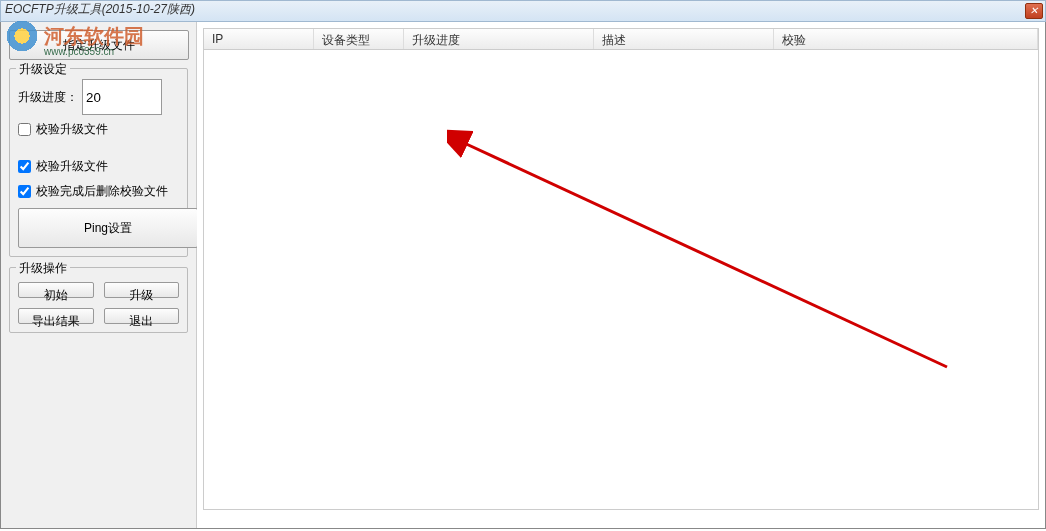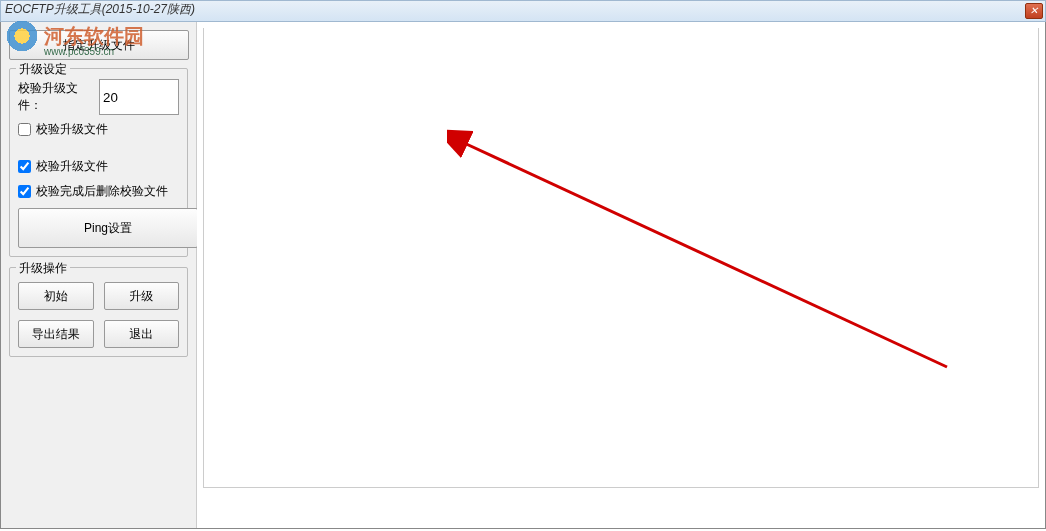--- a/index.html
+++ b/index.html
@@ -9,21 +9,21 @@
     .titlebar-text { font-size: 12px; color: #333; }
     .close-btn { position: absolute; right: 2px; top: 2px; width: 18px; height: 16px; background: linear-gradient(to bottom, #e07050, #c04020); border: 1px solid #903010; color: #fff; font-size: 10px; text-align: center; line-height: 14px; cursor: pointer; border-radius: 2px; }
     
     .main-area { display: flex; height: 507px; border: 1px solid #888; border-top: none; }
     
     .sidebar { width: 196px; padding: 8px; background: #f0f0f0; border-right: 1px solid #ccc; }
     
     .btn { background: linear-gradient(to bottom, #fdfdfd, #e8e8e8); border: 1px solid #999; border-radius: 2px; padding: 4px 10px; font-size: 12px; cursor: pointer; font-family: inherit; }
     .btn-wide { width: 180px; height: 30px; display: block; margin-bottom: 8px; }
     .btn-small { width: 72px; height: 26px; }
-    .btn-half { width: 78px; height: 28px; }
+    .btn-half { width: 78px; height: 16px; }
     
     .groupbox { border: 1px solid #bbb; border-radius: 2px; padding: 10px 8px 8px 8px; margin-bottom: 10px; position: relative; background: #f0f0f0; }
     .groupbox-red { border: 2px solid #d00000; }
     .groupbox-title { position: absolute; top: -8px; left: 6px; background: #f0f0f0; padding: 0 3px; font-size: 12px; }
     
     .form-row { display: flex; align-items: center; margin-bottom: 6px; }
     .form-label { width: 50px; font-size: 12px; }
     .text-input { flex: 1; height: 20px; border: 1px solid #7a9cc6; padding: 0 3px; font-size: 12px; background: #fff; }
     .text-input-focus { border: 1px solid #3d7bcc; box-shadow: 0 0 2px rgba(61,123,204,0.5); }
     
@@ -73,21 +73,21 @@
 
 <div class="main-area">
   <div class="sidebar">
 
     <button class="btn btn-wide">指定升级文件</button>
 
 
     <div class="groupbox">
       <div class="groupbox-title">升级设定</div>
       <div class="form-row">
-        <span style="margin-right:4px;">校验升级文件：</span>
+        <span style="margin-right:4px;">升级进度：</span>
         <input type="text" class="spinner" value="20" style="">
       </div>
       <div class="checkbox-row">
         <input type="checkbox" class="checkbox" style="">
         <span>校验升级文件</span>
       </div>
       <div style="height:12px;"></div>
       <div class="checkbox-row">
         <input type="checkbox" class="checkbox" checked="" style="">
         <span>校验升级文件</span>
@@ -107,20 +107,27 @@
       </div>
       <div class="btn-row" style="margin-top:10px;">
         <button class="btn btn-half">导出结果</button>
         <button class="btn btn-half">退出</button>
       </div>
     </div>
 
   </div>
 
   <div class="content">
+    <div class="table-header">
+      <div class="th th-ip">IP</div>
+      <div class="th th-type">设备类型</div>
+      <div class="th th-progress">升级进度</div>
+      <div class="th th-desc">描述</div>
+      <div class="th th-check">校验</div>
+    </div>
     <div class="table-body"></div>
 
     <svg class="arrow" width="520" height="260">
       <defs>
         <marker id="arrowhead" markerWidth="12" markerHeight="10" refX="2" refY="5" orient="auto">
           <polygon points="0 0, 12 5, 0 10" fill="#d00000"></polygon>
         </marker>
       </defs>
       <line x1="500" y1="240" x2="15" y2="15" stroke="#d00000" stroke-width="3" marker-end="url(#arrowhead)"></line>
     </svg>

